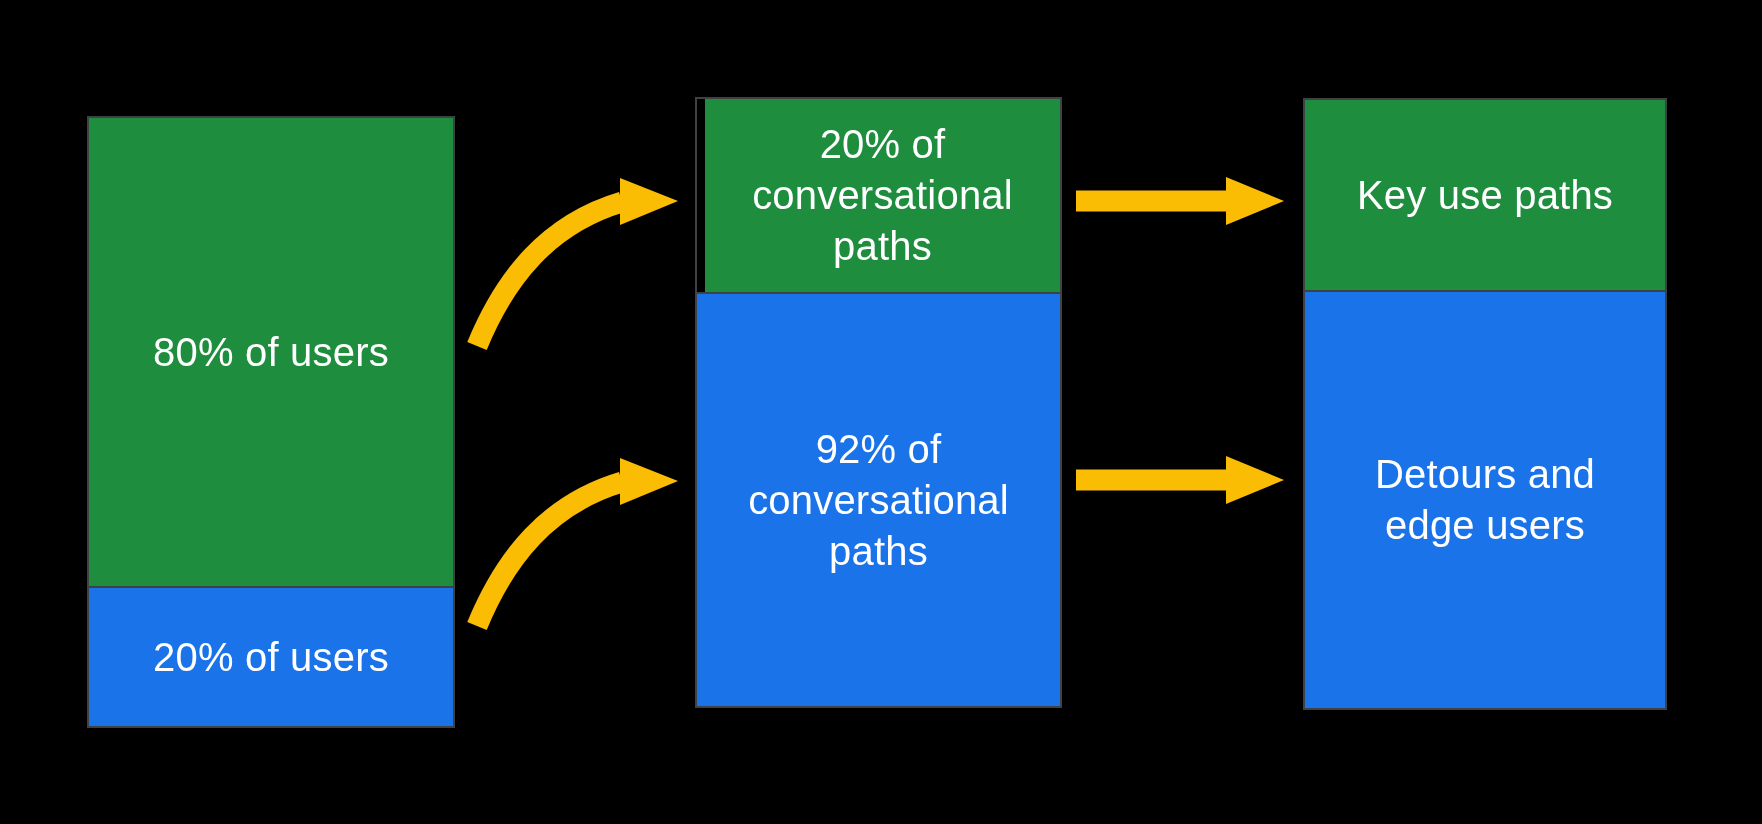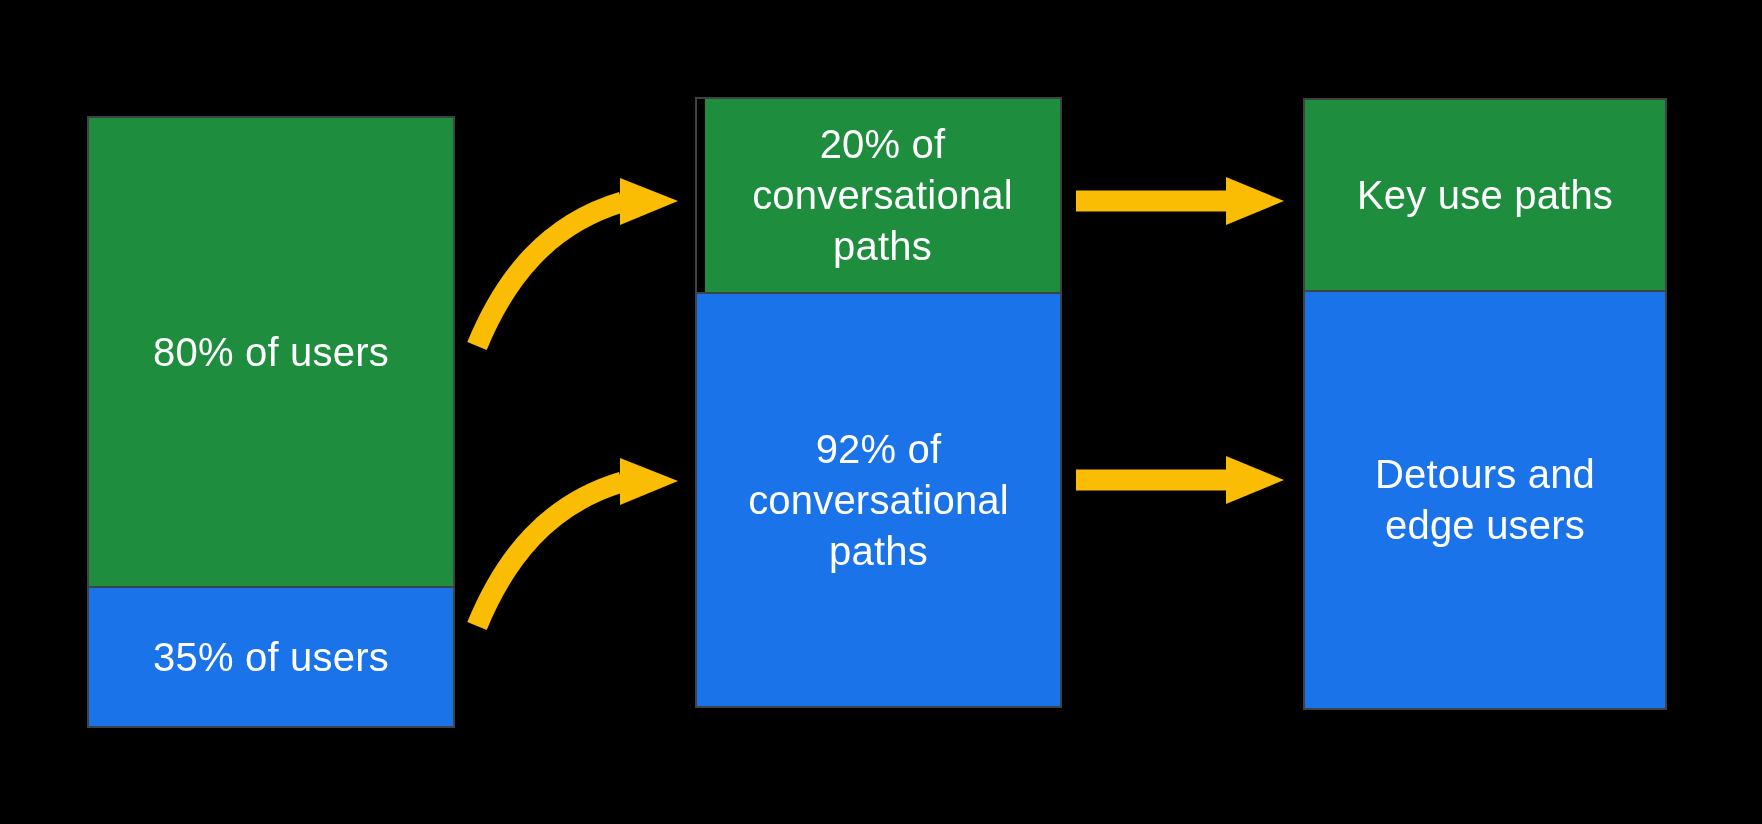--- a/index.html
+++ b/index.html
@@ -84,21 +84,21 @@
       <path class="arrow-shaft" d="M 1076 480 L 1226 480"></path>
       <polygon class="arrow-head" points="1226,456 1226,504 1284,480"></polygon>
     </g>
   </svg>
 
   <div class="column" style="left:87px; top:96px; width:368px; height:612px;margin-top:20px;">
     <div class="segment seg-green" style="height:468px;">
       <div class="segment-label">80% of users</div>
     </div>
     <div class="segment seg-blue grow">
-      <div class="segment-label">35% of users</div>
+      <div class="segment-label">20% of users</div>
     </div>
   </div>
 
   <div class="column" style="left:695px; top:97px; width:367px; height:611px;">
     <div class="segment seg-green" style="height:193px;margin-left:8px;">
       <div class="segment-label">20% of
 conversational
 paths</div>
     </div>
     <div class="segment seg-blue grow">

